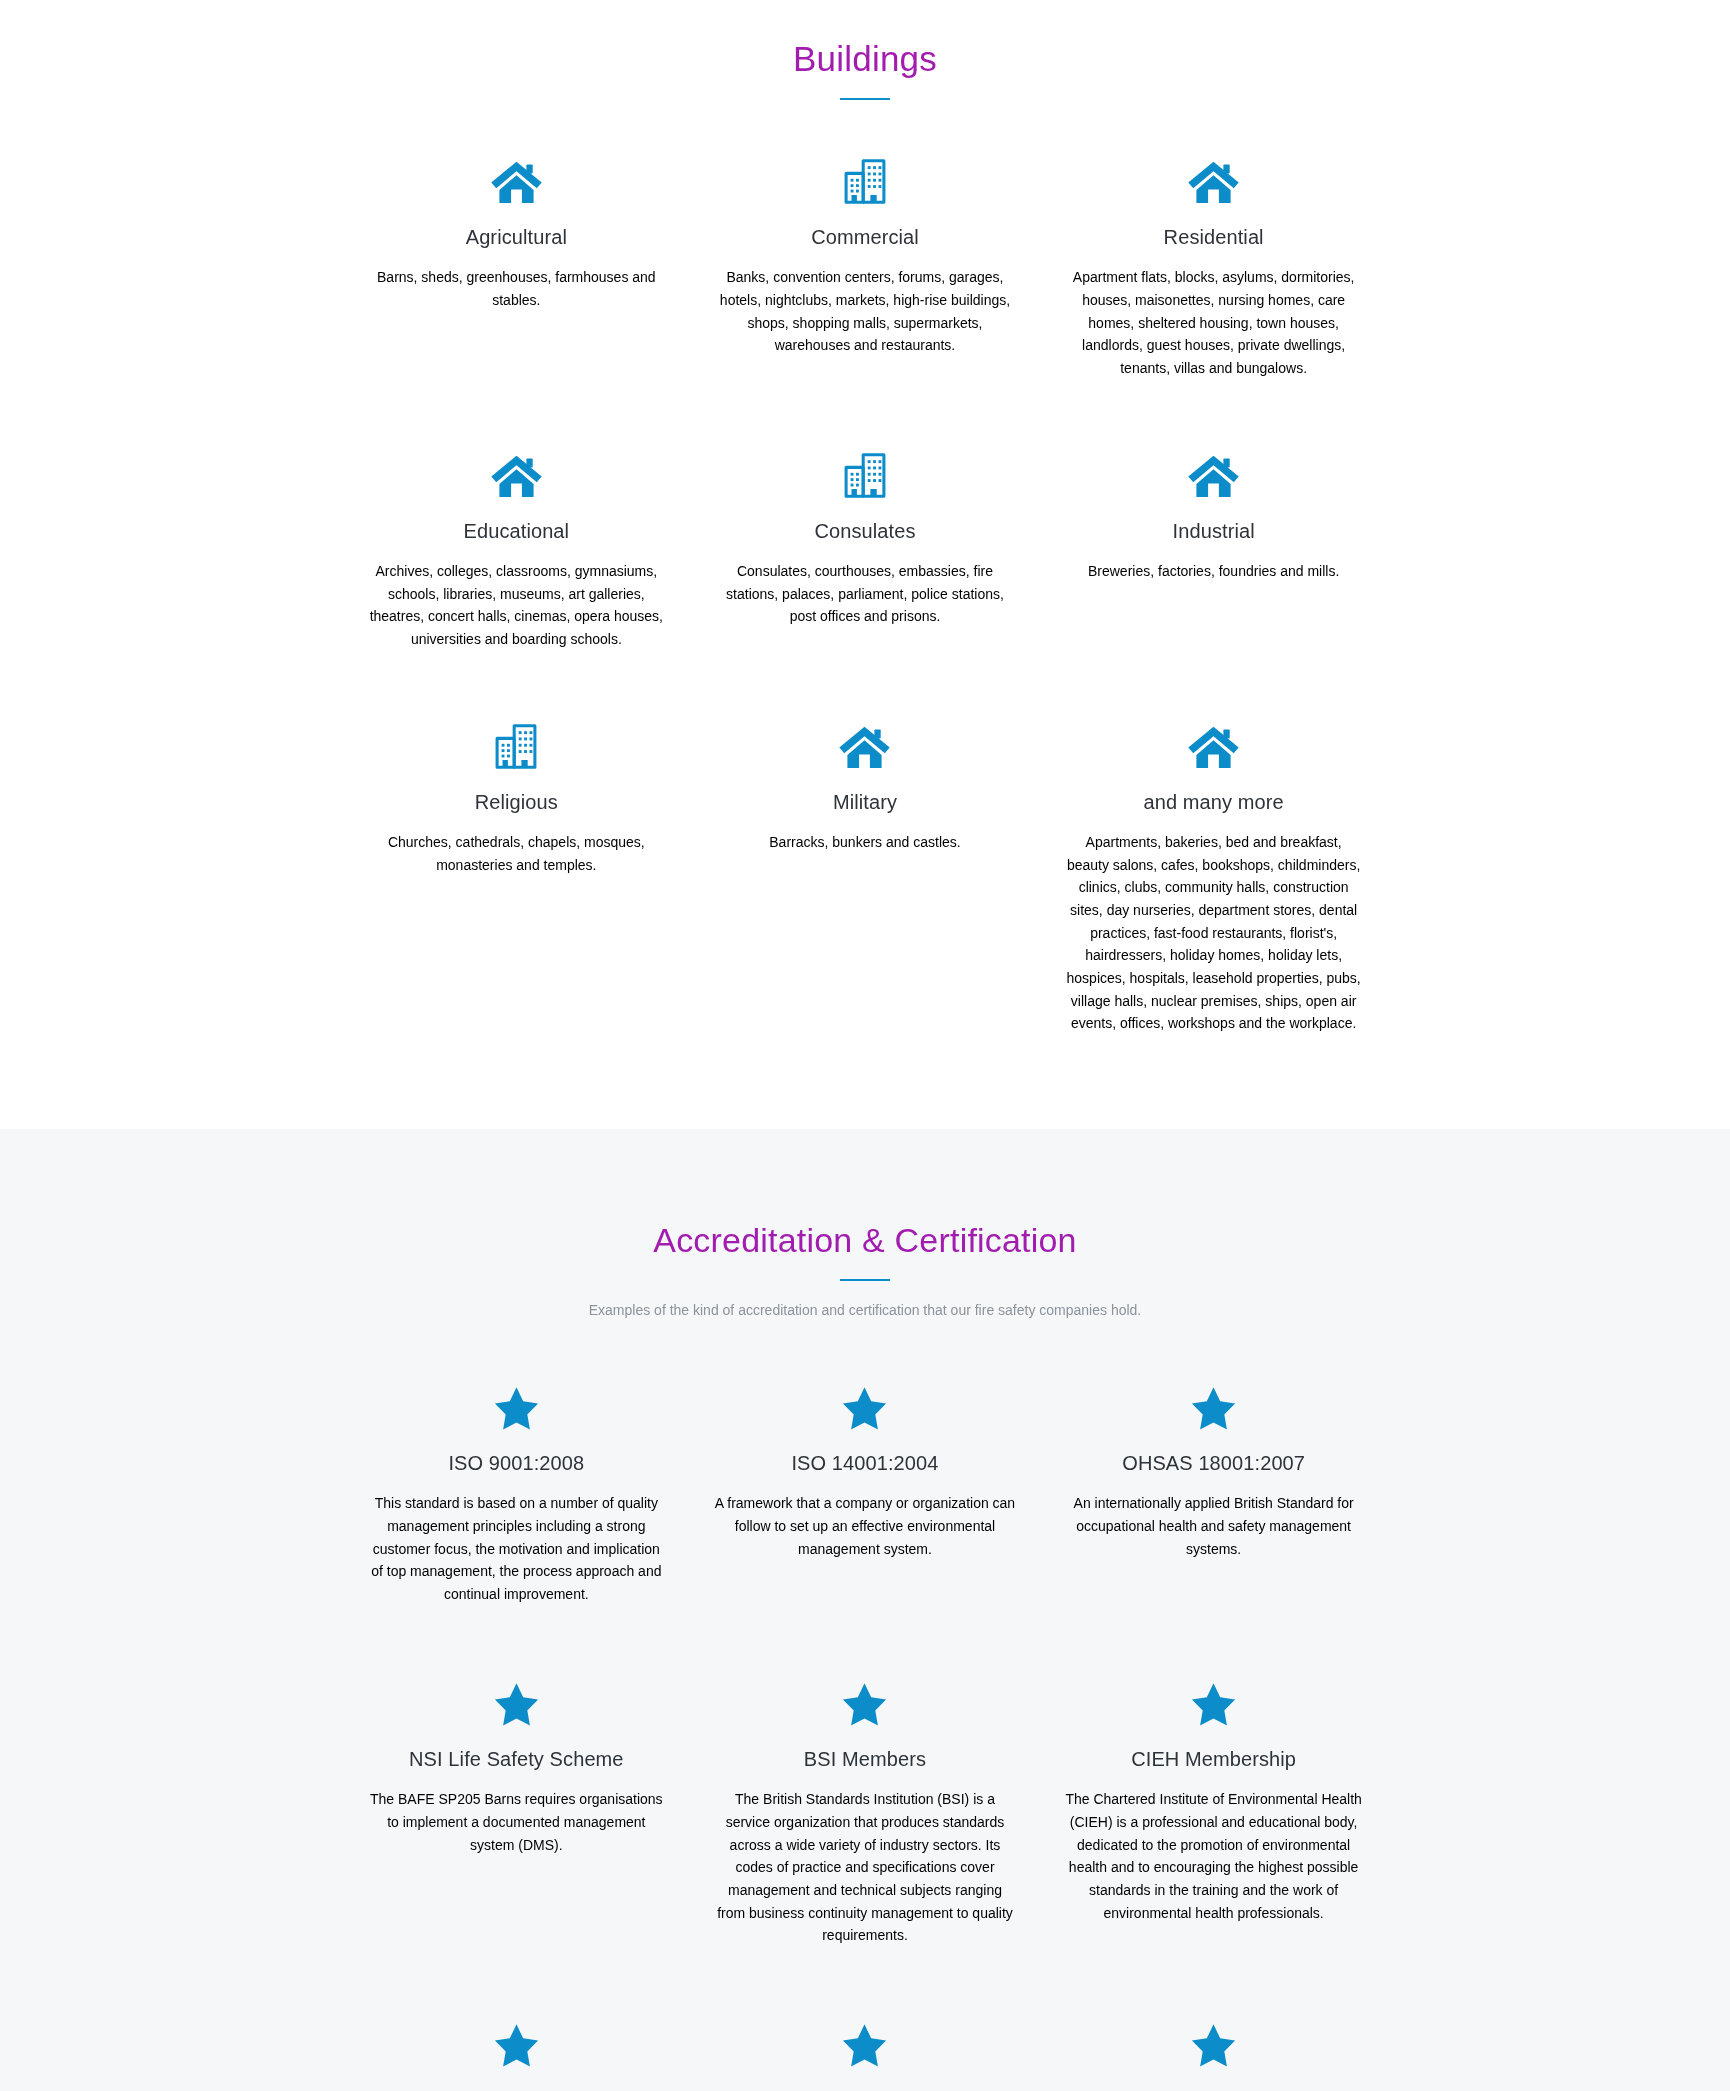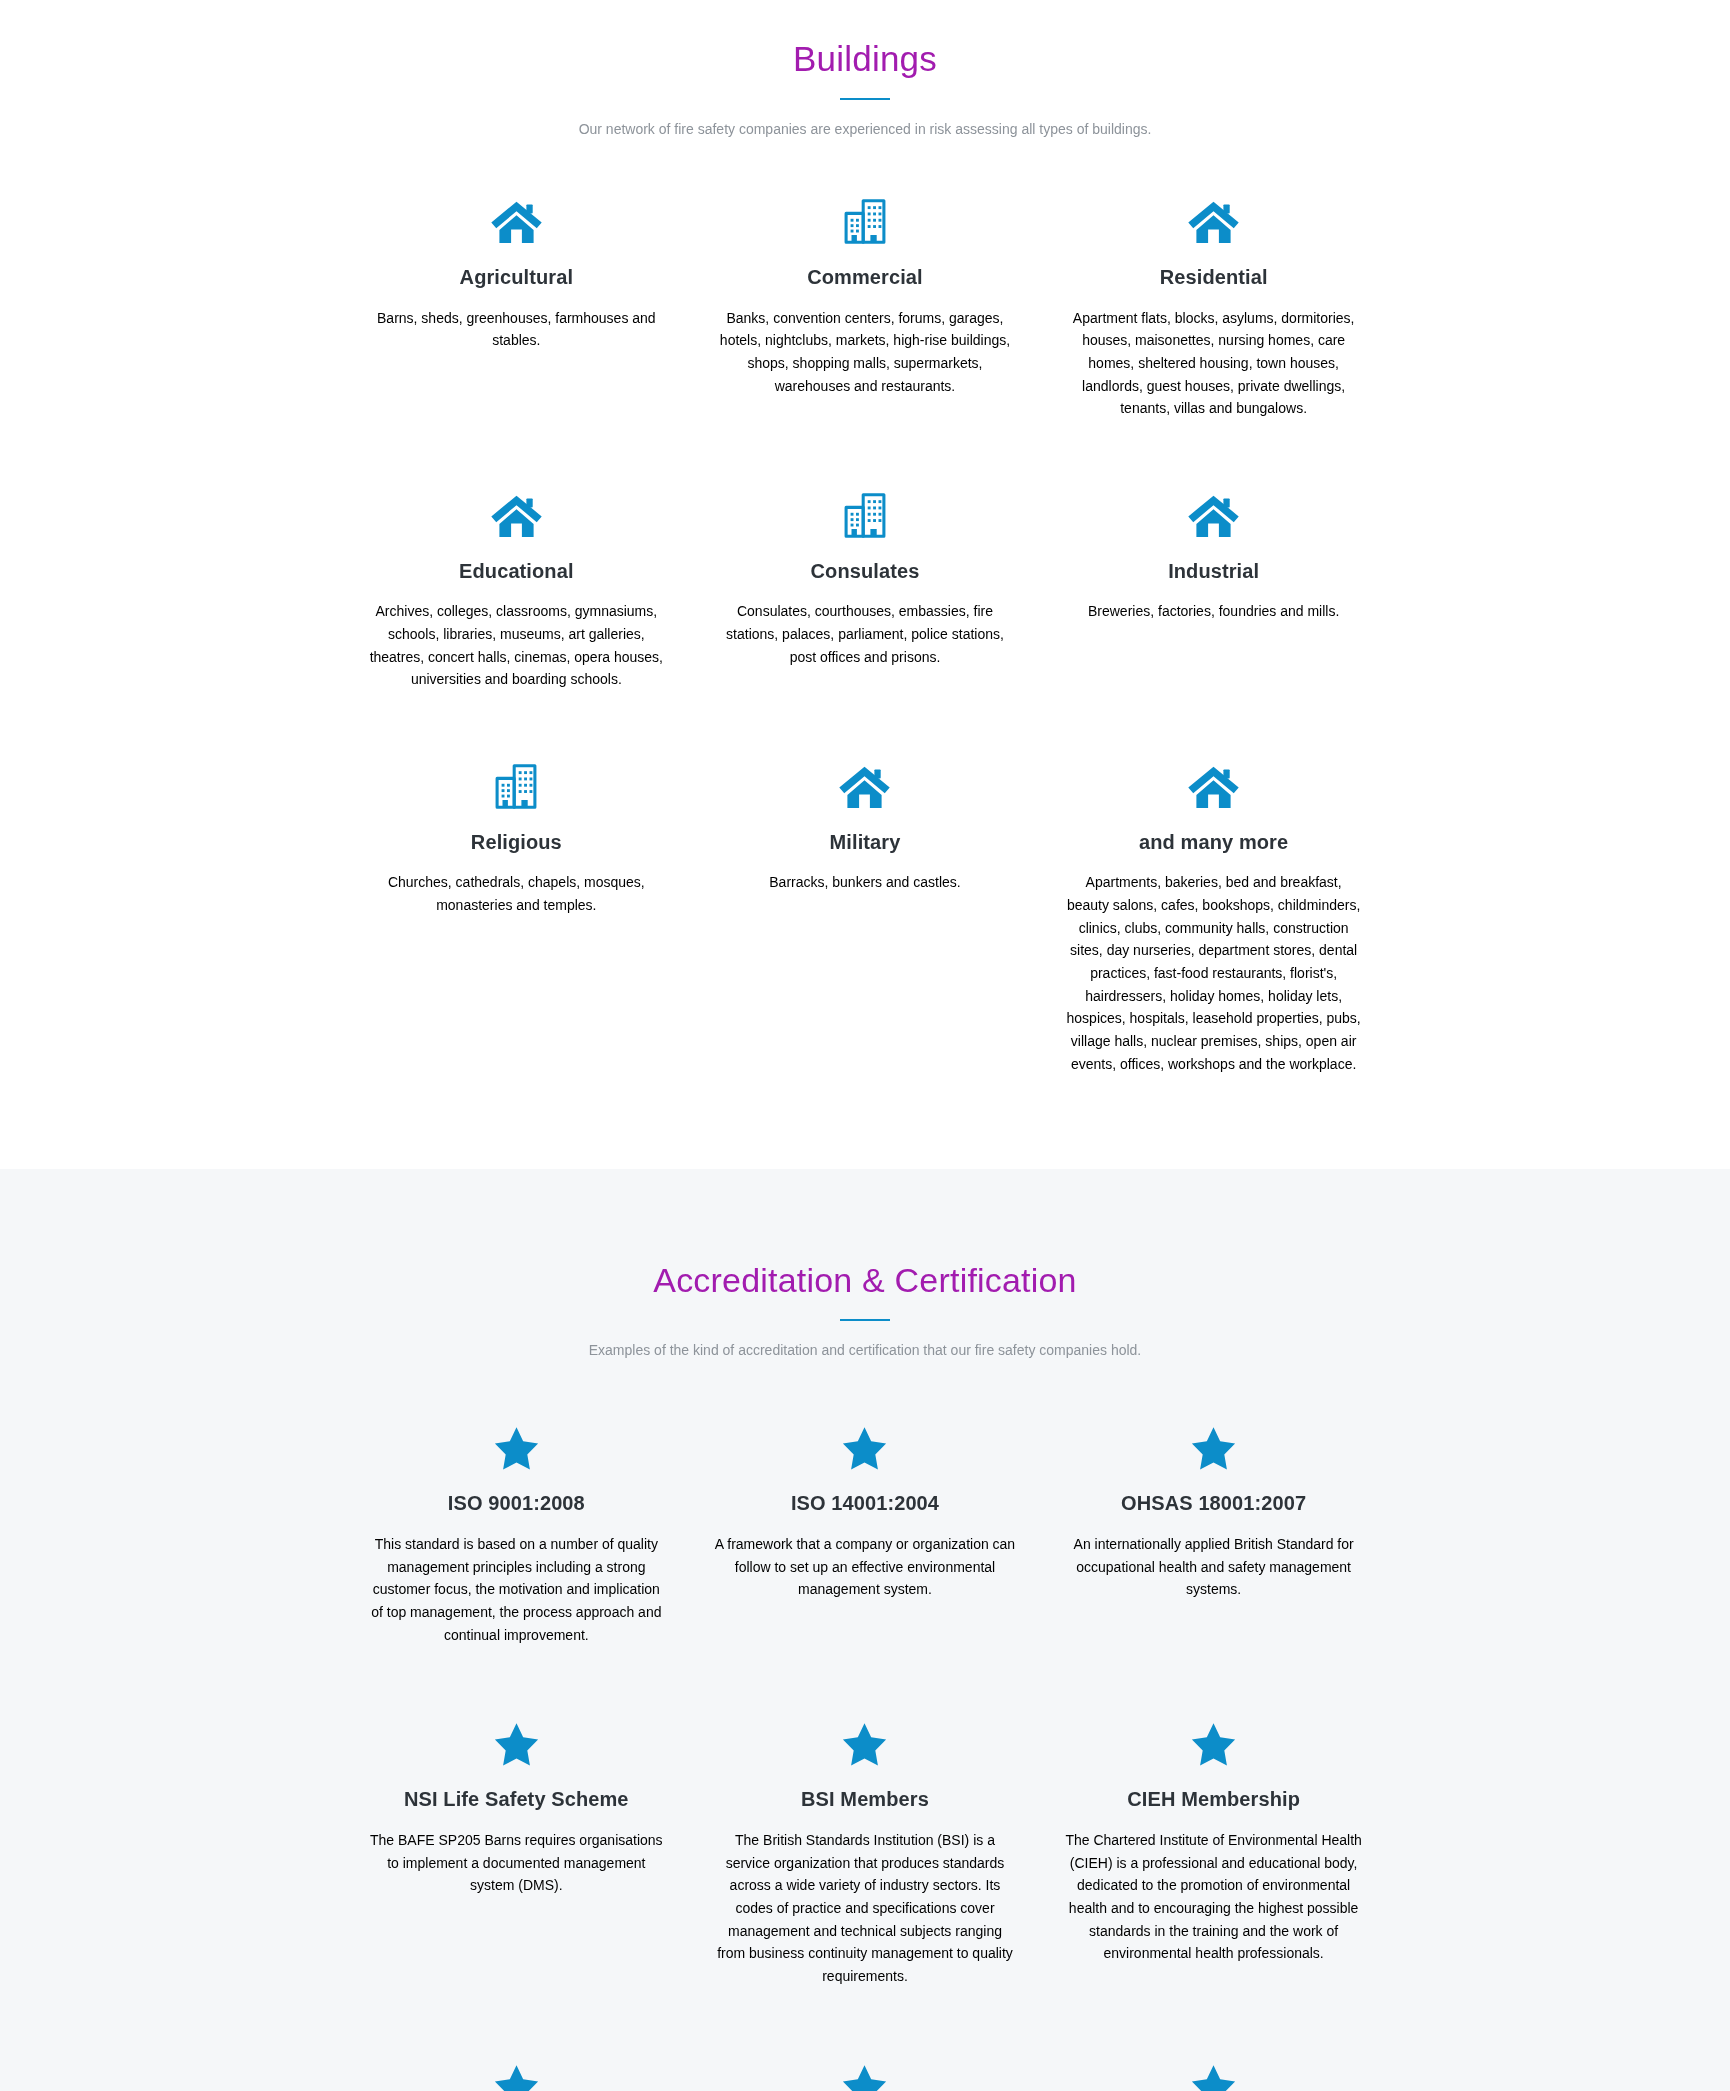--- a/index.html
+++ b/index.html
@@ -74,21 +74,21 @@
     height: 51px;
     display: flex;
     align-items: flex-end;
     justify-content: center;
     margin-bottom: 20px;
   }
   .cell__icon svg { display: block; }
 
   .cell__title {
     font-size: 20px;
-    font-weight: 700;
+    font-weight: 400;
     color: #2d3339;
     line-height: 1.3;
     letter-spacing: 0.1px;
   }
   .cell__text {
     margin-top: 16.4px;
     font-size: 14px;
     line-height: 1.62;
     color: #000000;
     font-weight: 400;
@@ -110,21 +110,20 @@
 <body>
 
 <div class="page">
 
   <section class="section section--light">
     <div class="section__inner">
 
       <div class="sec-head">
         <h2 class="sec-head__title">Buildings</h2>
         <div class="sec-head__rule"></div>
-        <p class="sec-head__sub">Our network of fire safety companies are experienced in risk assessing all types of buildings.</p>
       </div>
 
       <div class="grid grid--buildings" id="buildings-grid">
           <div class="cell">
             <div class="cell__icon">
               <svg width="53" height="45" viewBox="0 0 58 50" aria-hidden="true">
                 <path fill="#0c8dc9" d="M29 3 L57 26 L51.5 32.5 L29 13.5 L6.5 32.5 L1 26 Z"></path>
                 <path fill="#0c8dc9" d="M29 18 L48 34.5 L48 49 L35 49 L35 34 L23 34 L23 49 L10 49 L10 34.5 Z"></path>
                 <rect fill="#0c8dc9" x="40" y="6" width="7" height="10" rx="1"></rect>
               </svg>

